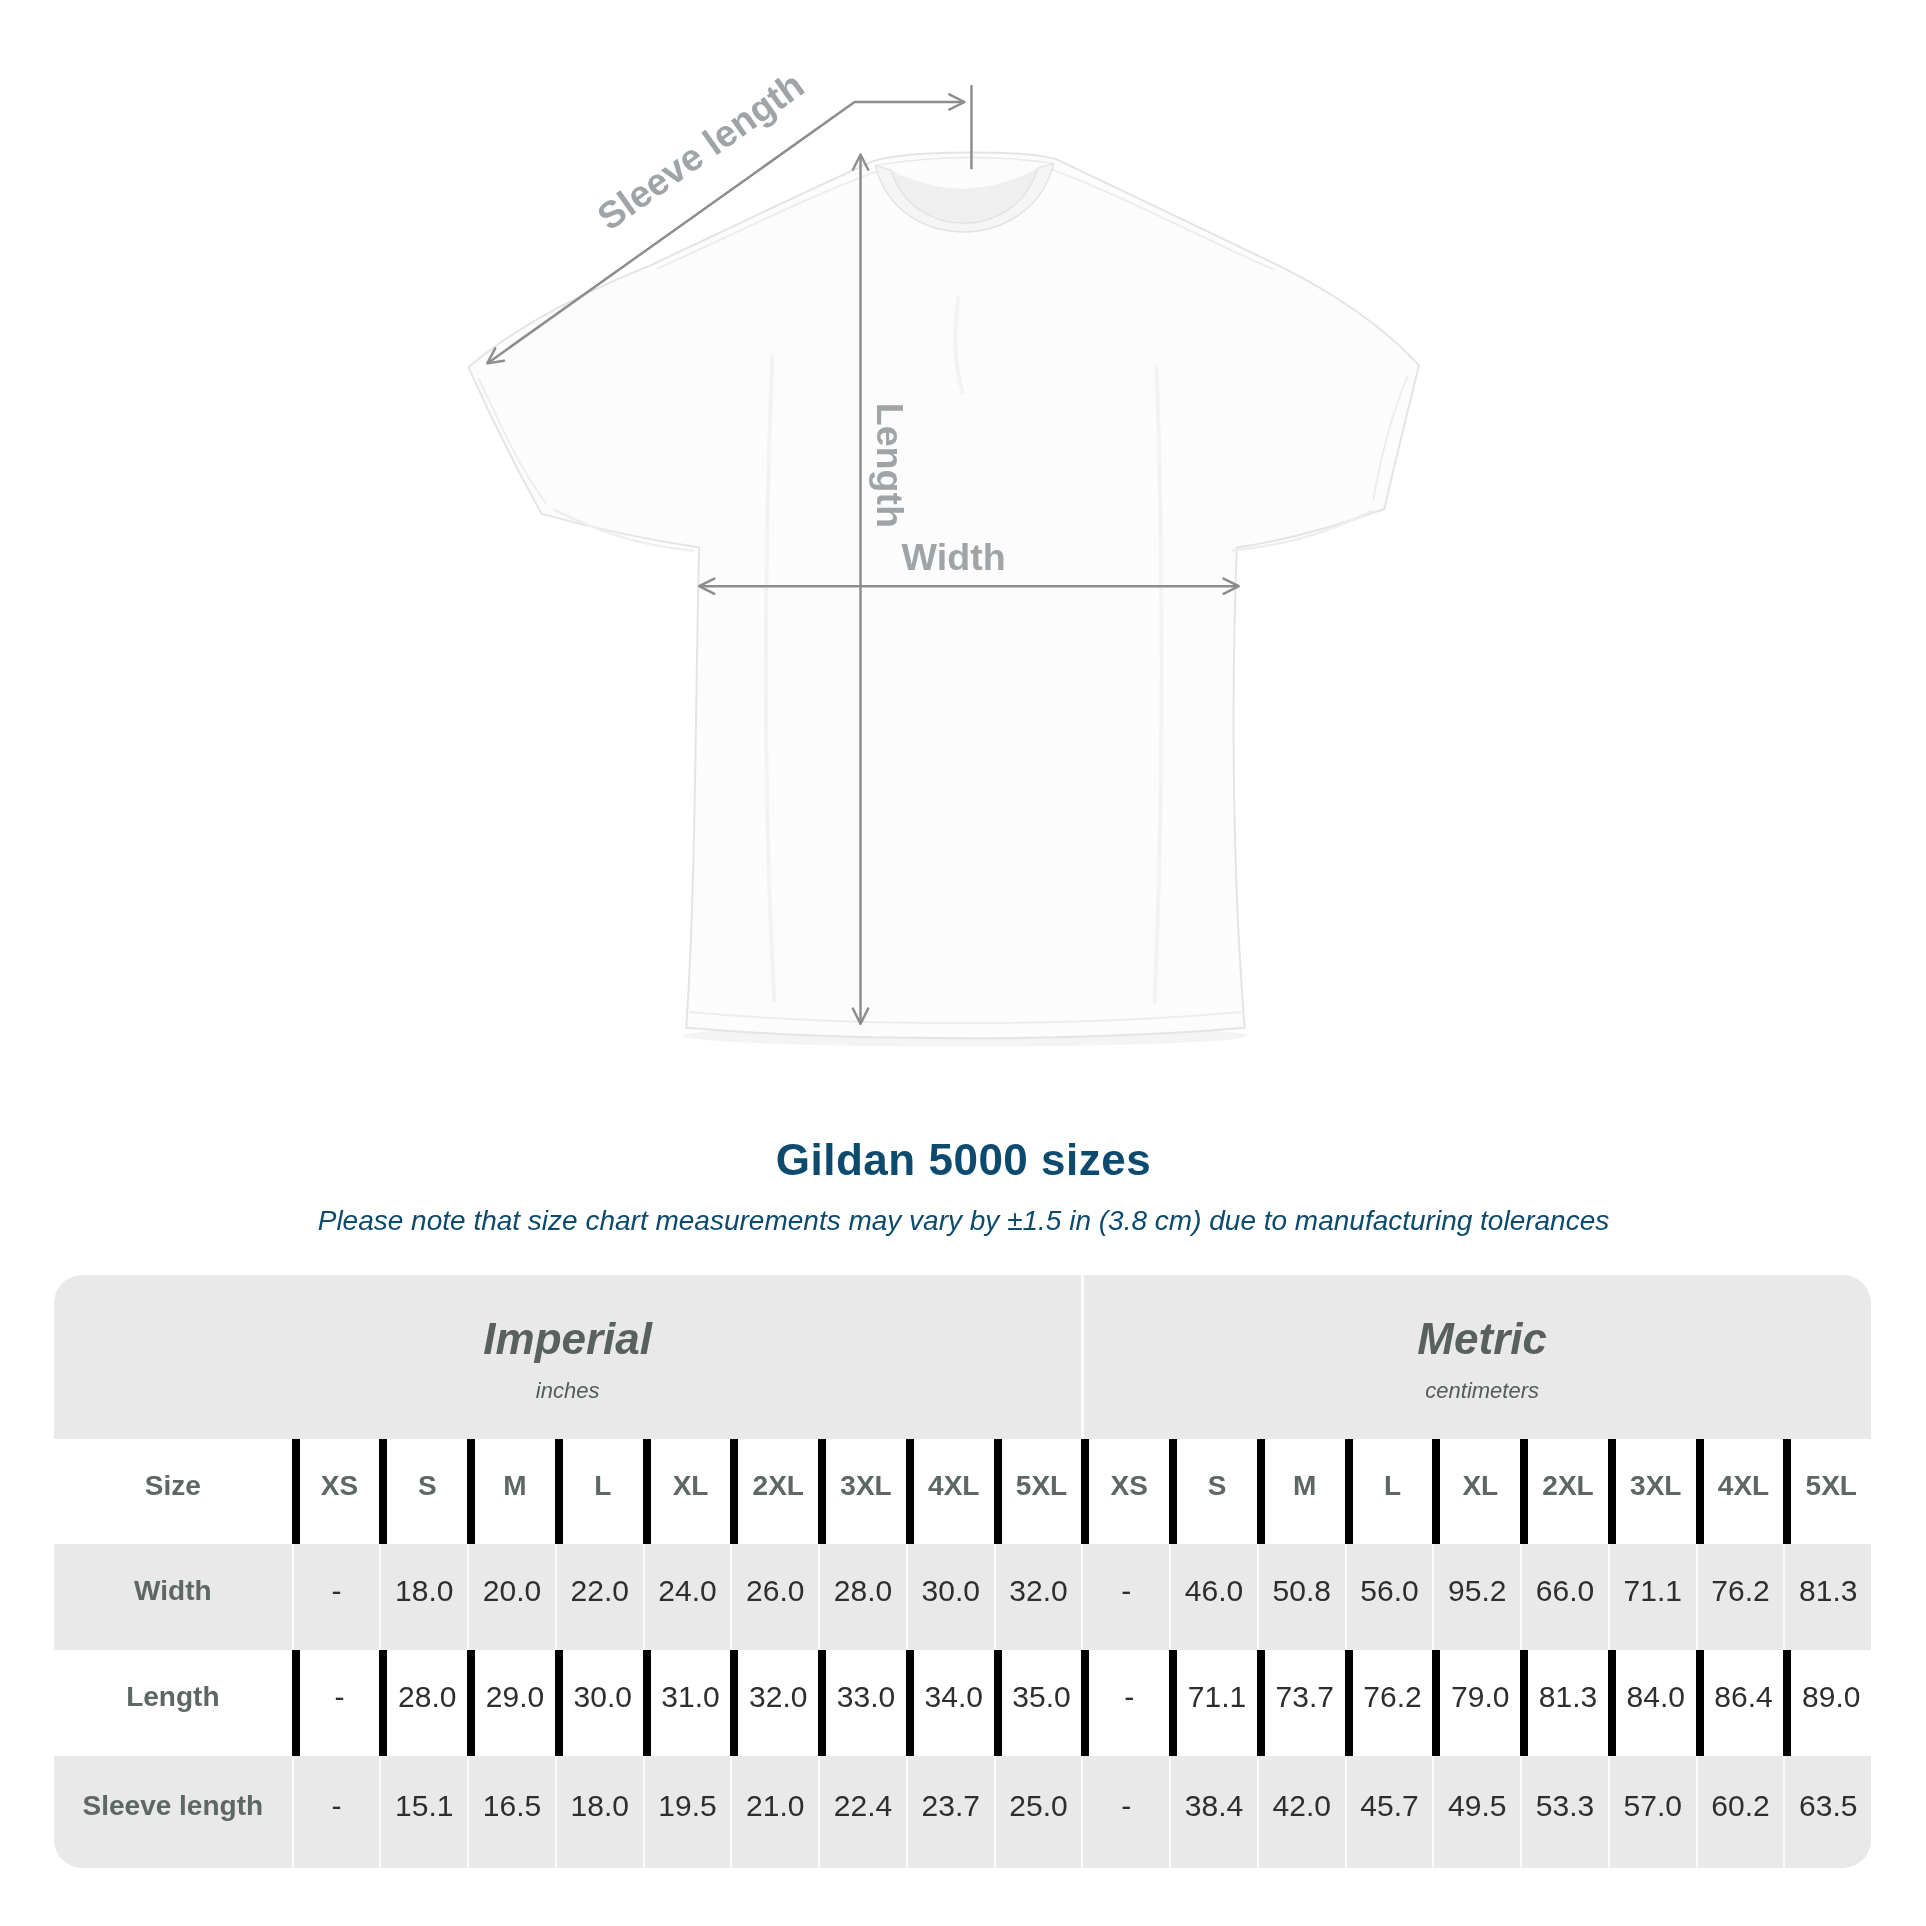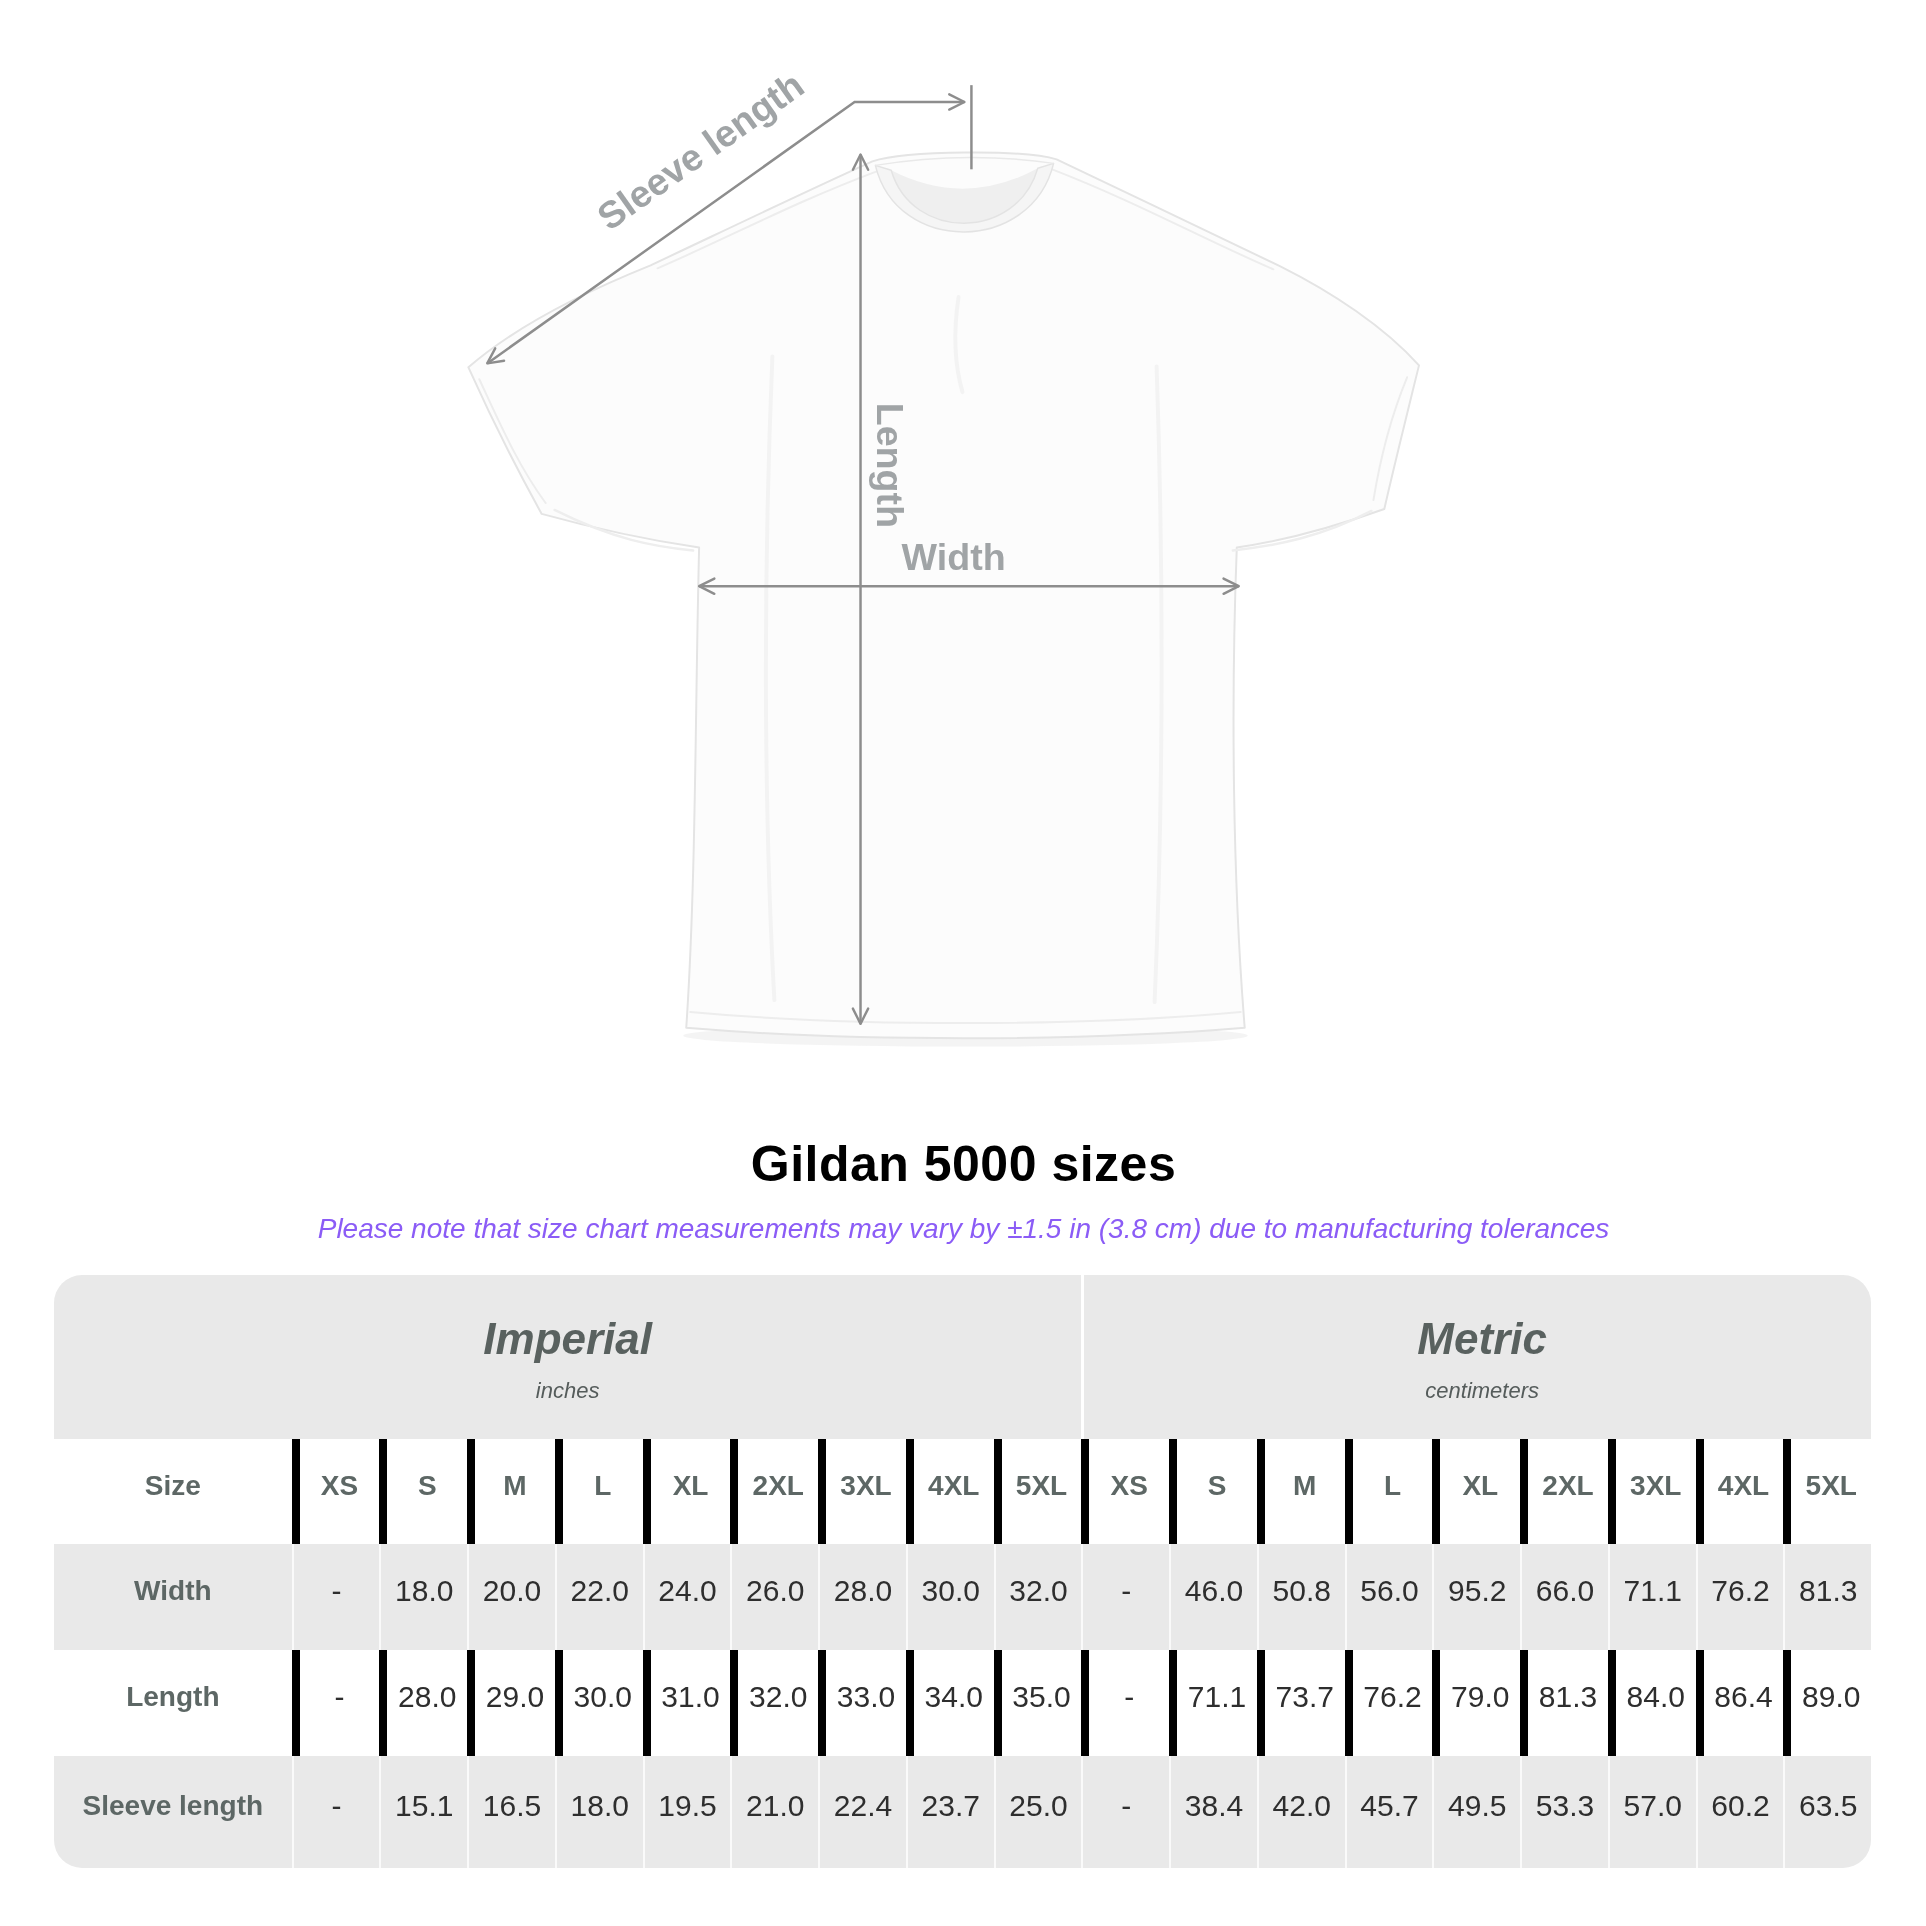--- a/index.html
+++ b/index.html
@@ -5,22 +5,22 @@
   html,body{margin:0;padding:0;background:#fff;}
   .stage{
     position:relative;width:1927px;height:1927px;background:#ffffff;overflow:hidden;
     font-family:"Liberation Sans",sans-serif;
   }
   
   .diagram-svg{position:absolute;left:0;top:0;}
   .diag-label{font-family:"Liberation Sans",sans-serif;font-weight:bold;font-size:38px;fill:#a0a4a6;}
   
   .title-block{position:absolute;left:0;top:1135px;width:100%;text-align:center;}
-  .title{font-size:50px;font-weight:bold;color:#000000;letter-spacing:0.5px;}
-  .subtitle{margin-top:20px;font-size:28px;font-style:italic;color:#8b5cf6;}
+  .title{font-size:44px;font-weight:bold;color:#0c4a6e;letter-spacing:0.5px;}
+  .subtitle{margin-top:20px;font-size:28px;font-style:italic;color:#0c4a6e;}
   
   .table-wrap{
     position:absolute;left:54px;top:1275px;width:1817px;
     border-radius:28px;overflow:hidden;background:#ffffff;
   }
   .band-row{display:flex;height:164px;justify-content:center;}
   .band{background:#e9e9e9;display:flex;flex-direction:column;align-items:center;justify-content:center;padding-top:4px;box-sizing:border-box;}
   .band.left{width:56.54%;}
   .band.right{width:43.46%;border-left:3px solid #ffffff;padding-left:9px;}
   .band-name{font-size:44px;font-weight:bold;font-style:italic;color:#59615f;}

